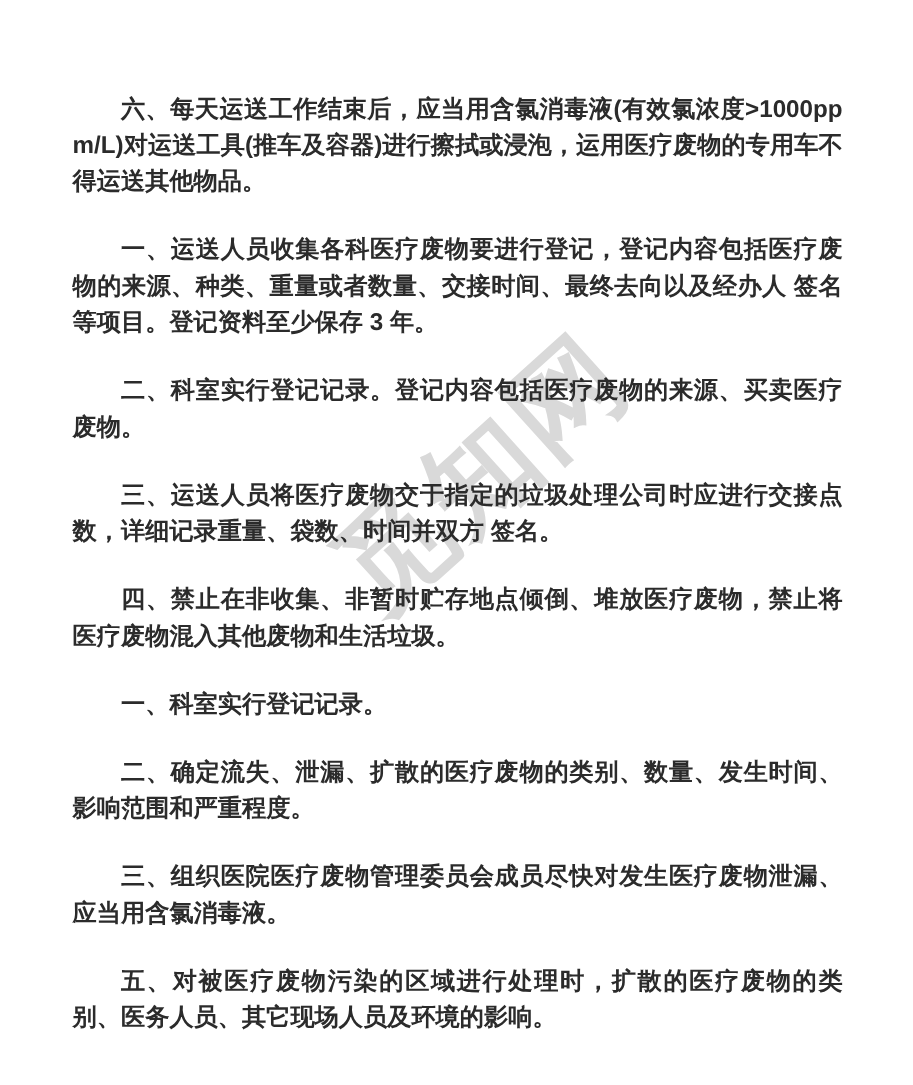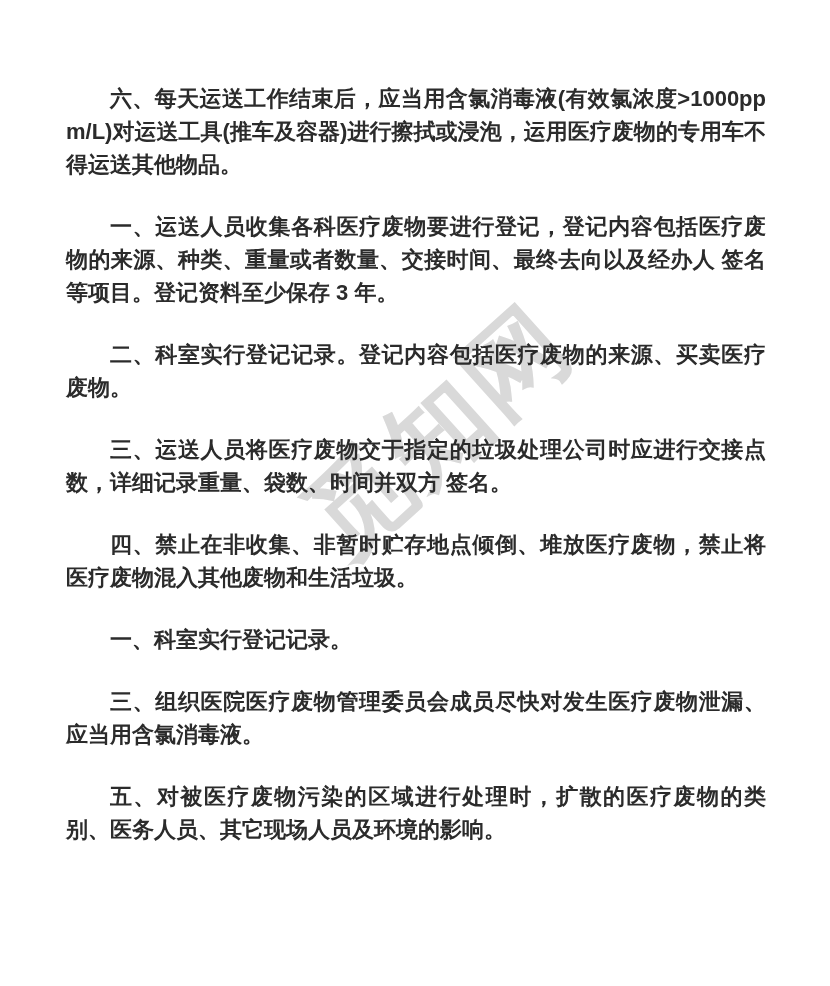--- a/index.html
+++ b/index.html
@@ -58,17 +58,18 @@
 
   <div class="watermark">觅知网</div>
 
   <div class="content">
     <p>六、每天运送工作结束后，应当用含氯消毒液(有效氯浓度&gt;1000ppm/L)对运送工具(推车及容器)进行擦拭或浸泡，运用医疗废物的专用车不得运送其他物品。</p>
     <p>一、运送人员收集各科医疗废物要进行登记，登记内容包括医疗废物的来源、种类、重量或者数量、交接时间、最终去向以及经办人 签名等项目。登记资料至少保存 3 年。</p>
     <p>二、科室实行登记记录。登记内容包括医疗废物的来源、买卖医疗废物。</p>
     <p>三、运送人员将医疗废物交于指定的垃圾处理公司时应进行交接点数，详细记录重量、袋数、时间并双方 签名。</p>
     <p>四、禁止在非收集、非暂时贮存地点倾倒、堆放医疗废物，禁止将医疗废物混入其他废物和生活垃圾。</p>
     <p>一、科室实行登记记录。</p>
+    <p>二、确定流失、泄漏、扩散的医疗废物的类别、数量、发生时间、影响范围和严重程度。</p>
     <p>三、组织医院医疗废物管理委员会成员尽快对发生医疗废物泄漏、应当用含氯消毒液。</p>
     <p>五、对被医疗废物污染的区域进行处理时，扩散的医疗废物的类别、医务人员、其它现场人员及环境的影响。</p>
   </div>
 
 </div>
 
 </body></html>

